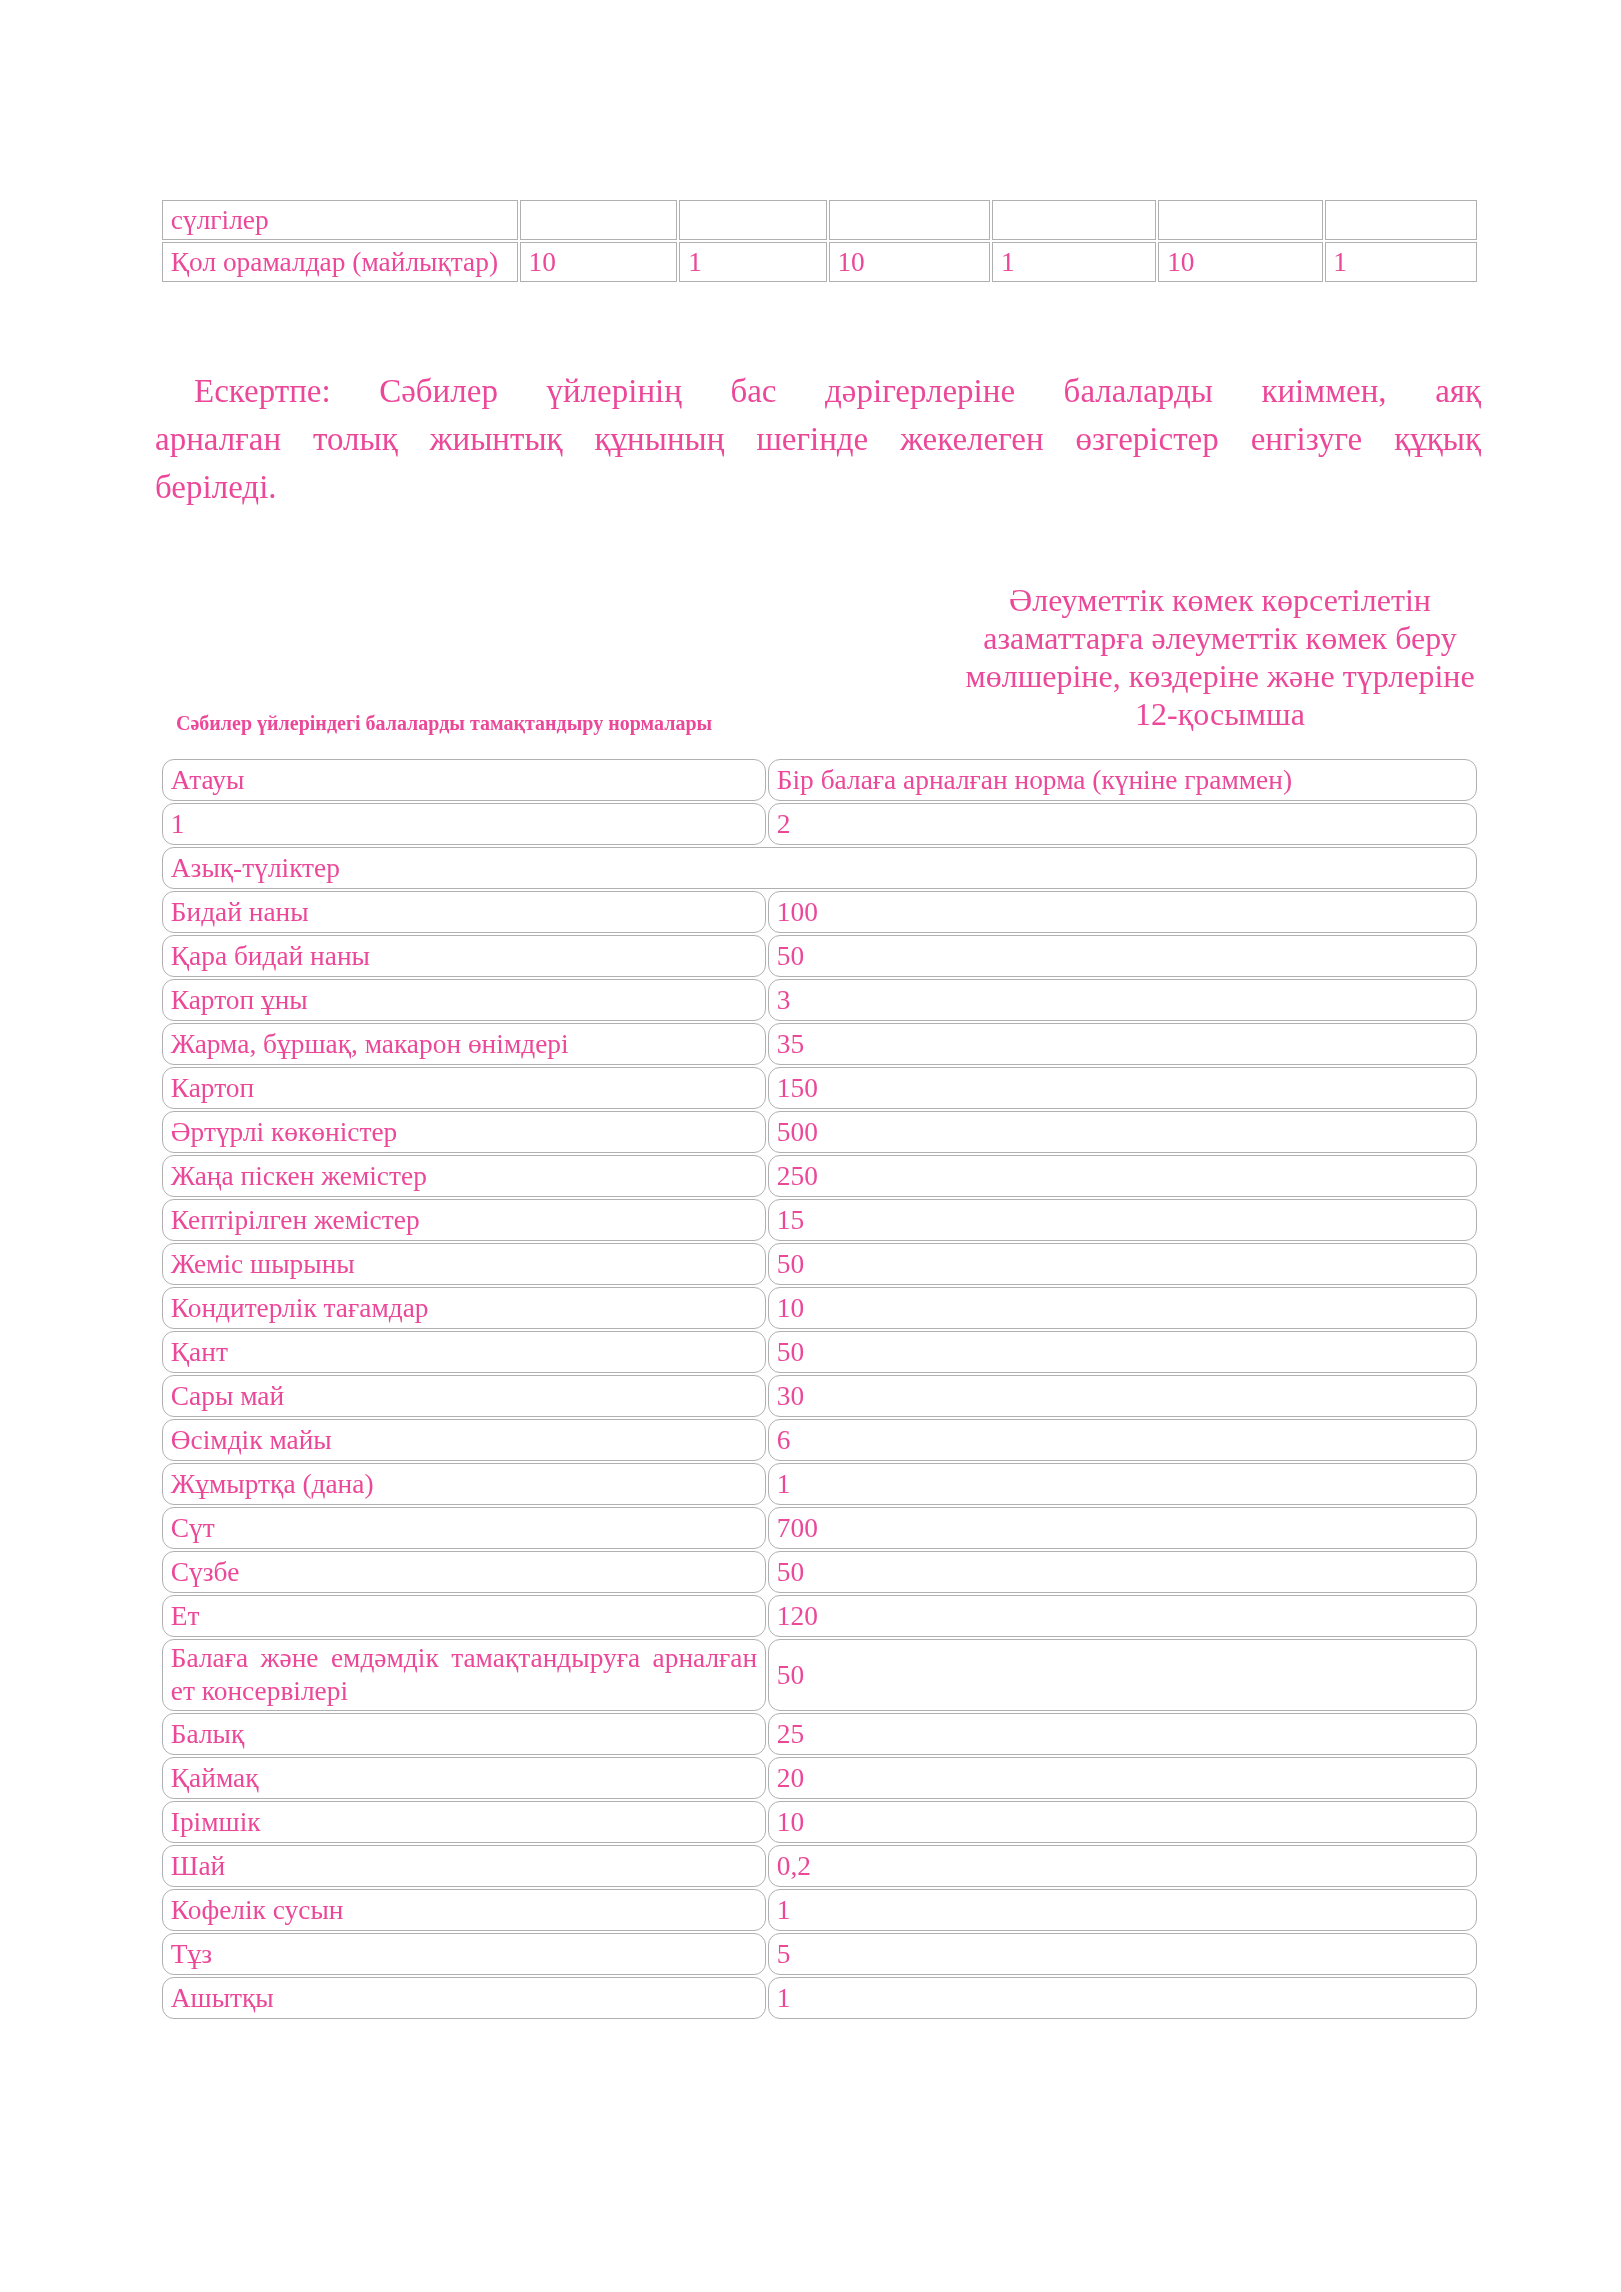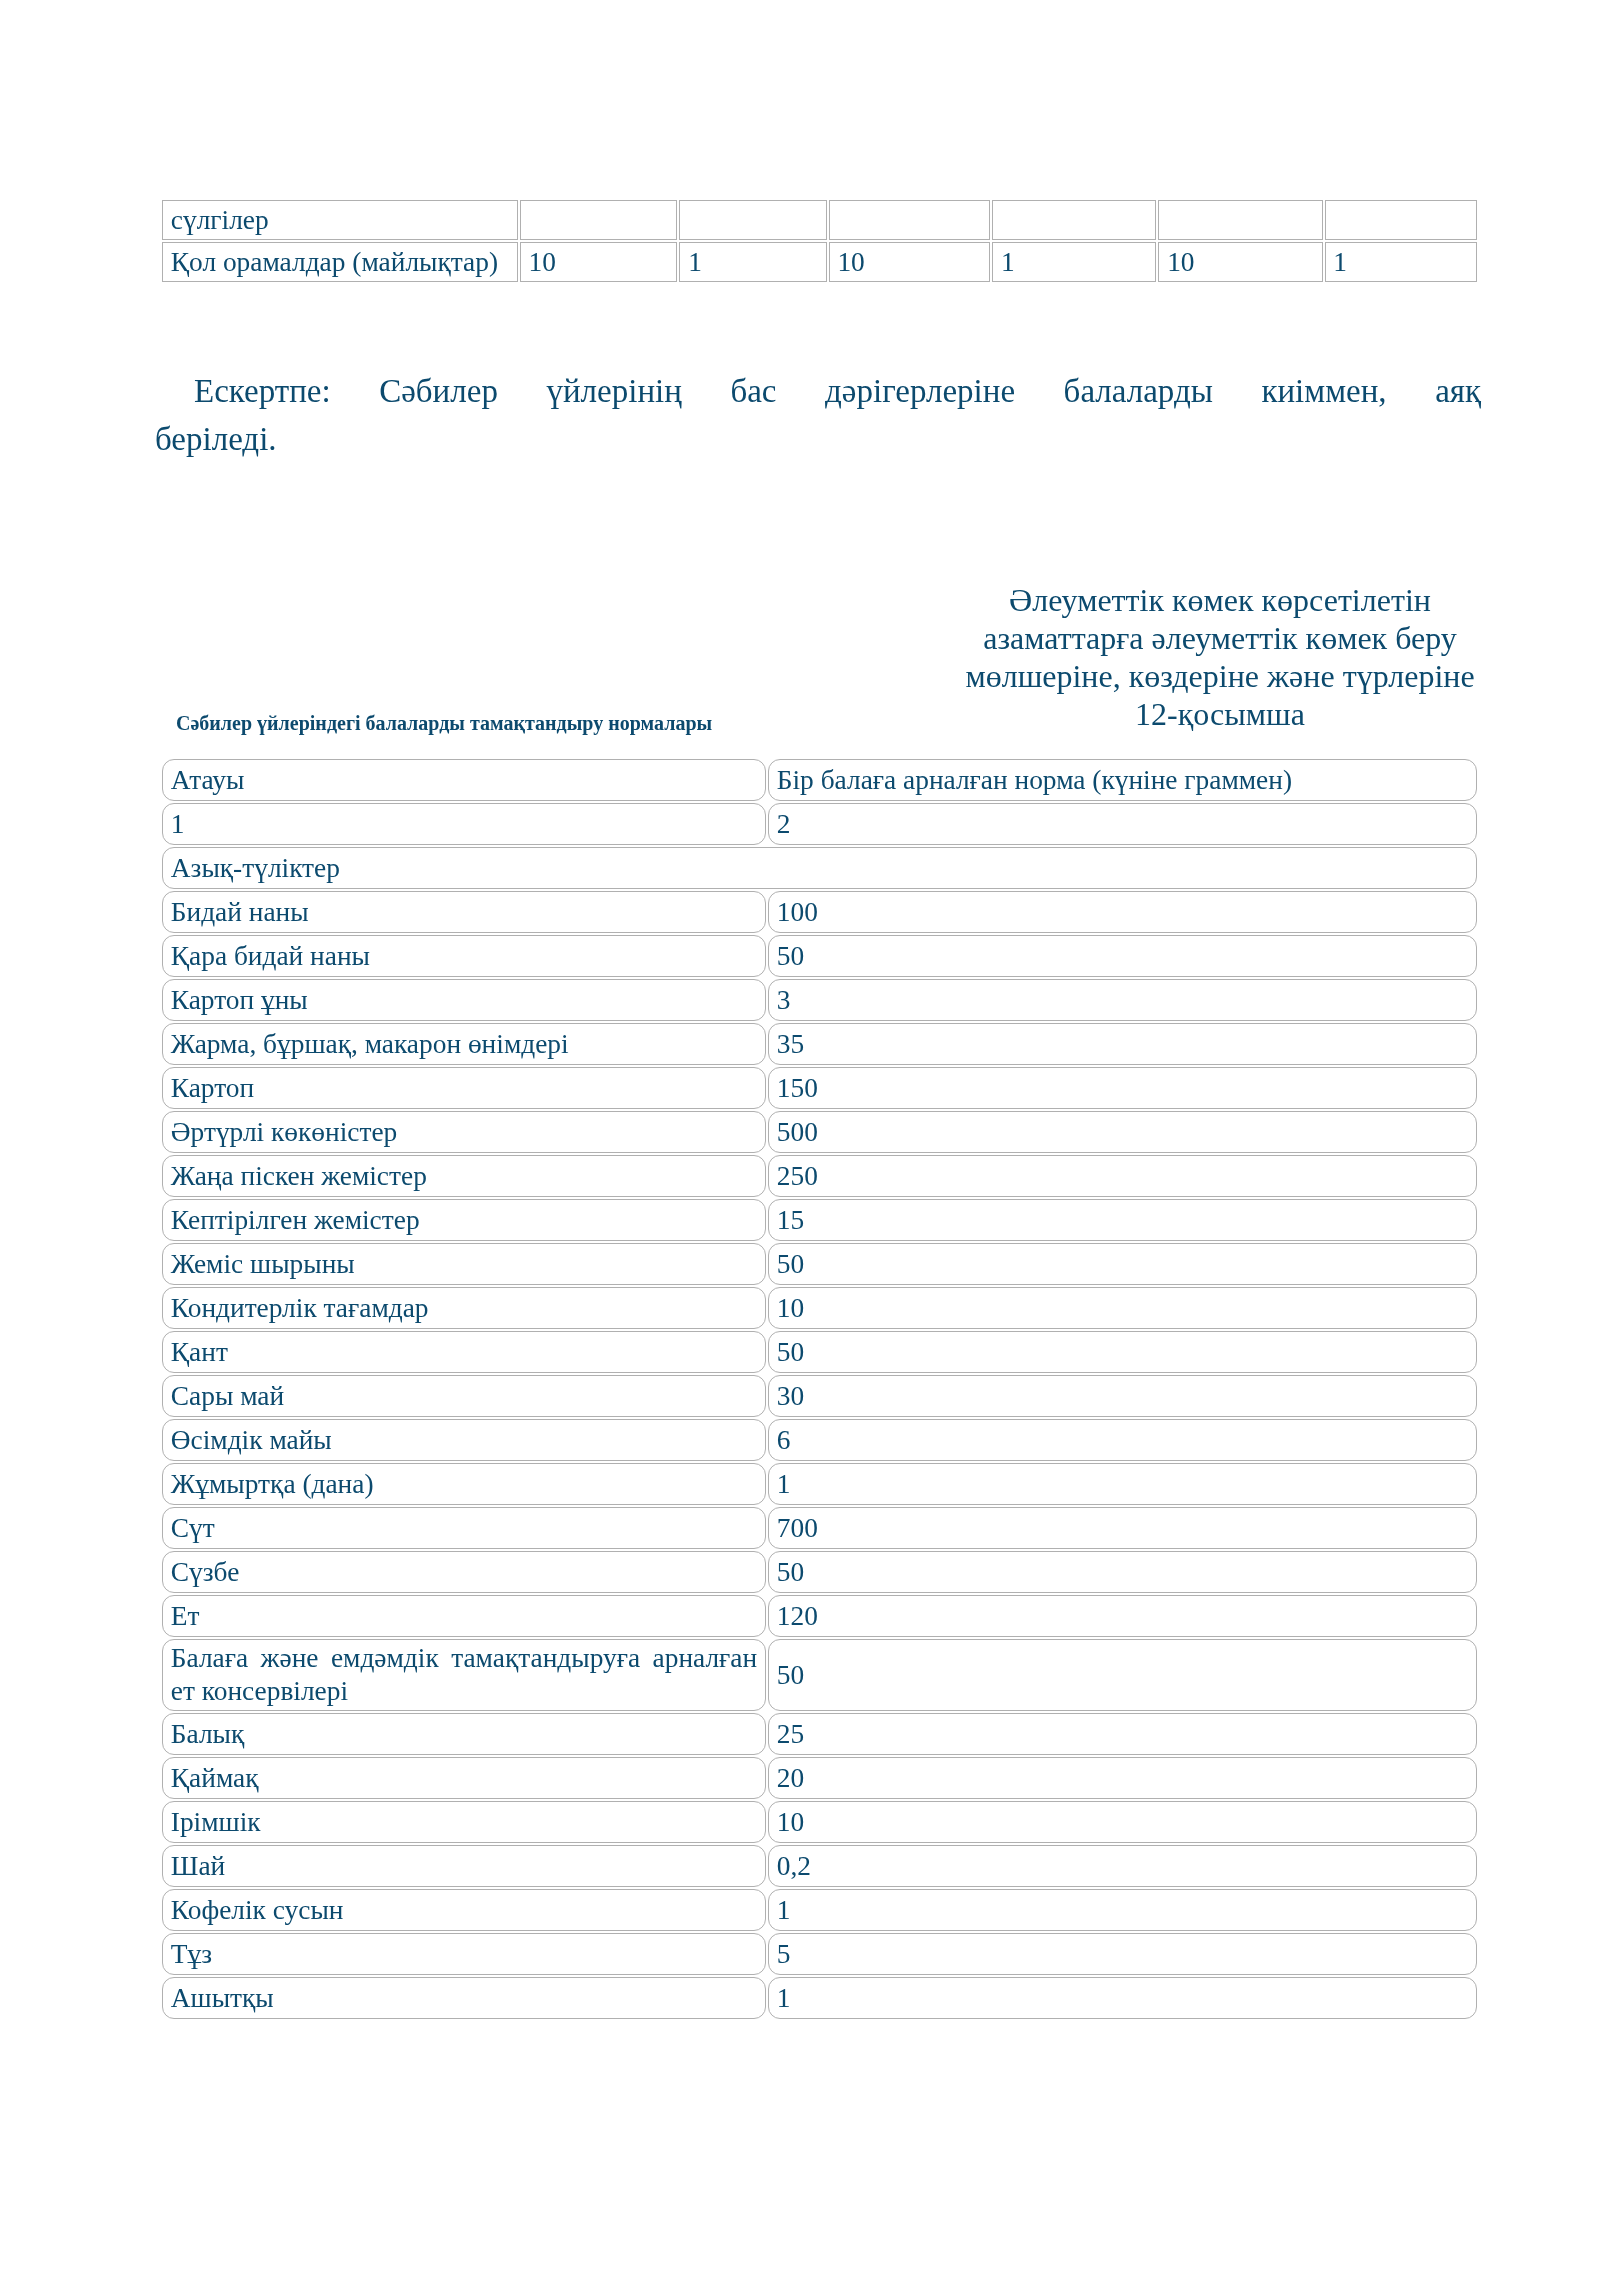--- a/index.html
+++ b/index.html
@@ -6,21 +6,21 @@
     margin: 0;
     padding: 0;
     background: #ffffff;
   }
   .page {
     position: relative;
     width: 1621px;
     height: 2293px;
     background: #ffffff;
     font-family: "Liberation Serif", "DejaVu Serif", serif;
-    color: #0c4a6e;
+    color: #ec4899;
     overflow: hidden;
   }
   table.doc-table {
     position: absolute;
     border-collapse: separate;
     border-spacing: 2px;
     table-layout: fixed;
   }
   table.doc-table td {
     border: 1px solid #b0b0b0;
@@ -103,20 +103,21 @@
           <td>10</td>
           <td>1</td>
           <td>10</td>
           <td>1</td>
         </tr>
       </tbody>
   </table>
 
   <div class="note">
       <div class="note-line first">Ескертпе: Сәбилер үйлерінің бас дәрігерлеріне балаларды киіммен, аяқ</div>
+      <div class="note-line">арналған толық жиынтық құнының шегінде жекелеген өзгерістер енгізуге құқық</div>
       <div class="note-line last">беріледі.</div>
     </div>
 
   <div class="appendix">
       <div class="appendix-line">Әлеуметтік көмек көрсетілетін</div>
       <div class="appendix-line">азаматтарға әлеуметтік көмек беру</div>
       <div class="appendix-line">мөлшеріне, көздеріне және түрлеріне</div>
       <div class="appendix-line">12-қосымша</div>
     </div>
 

